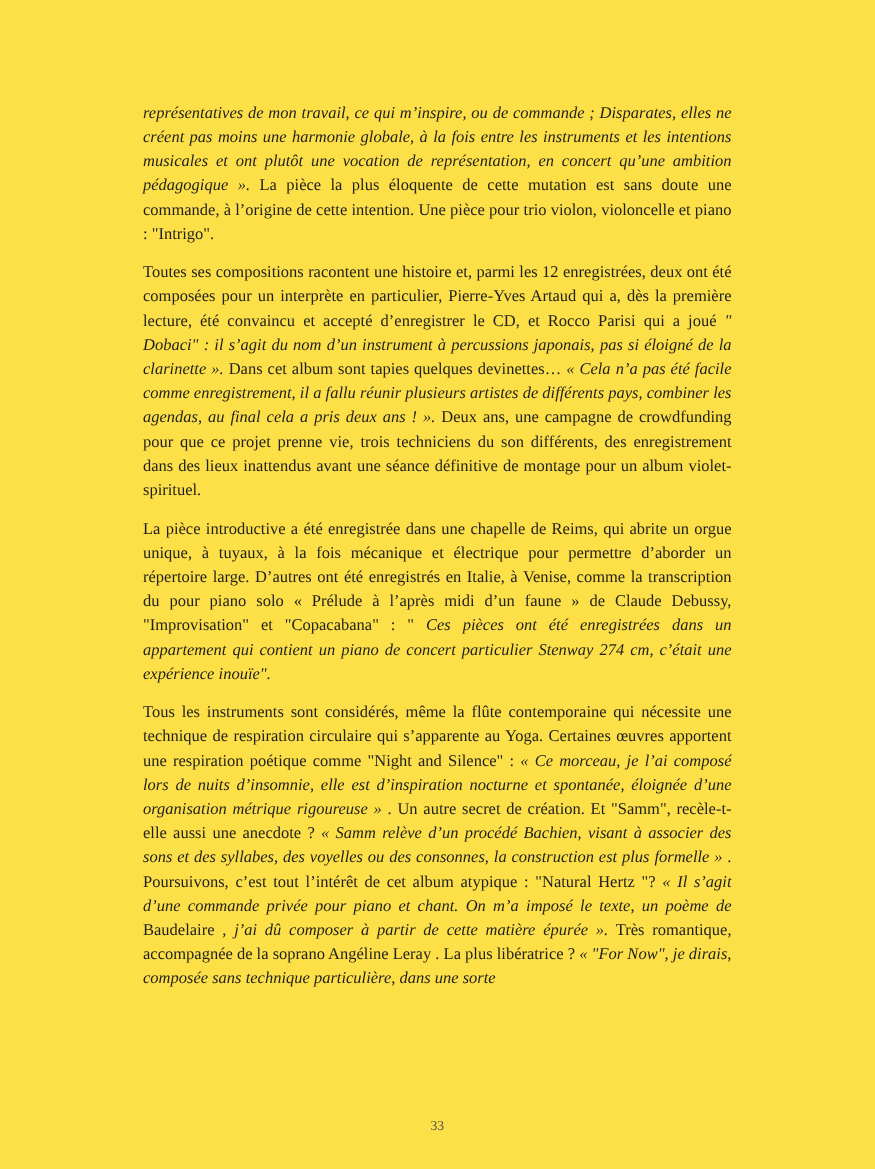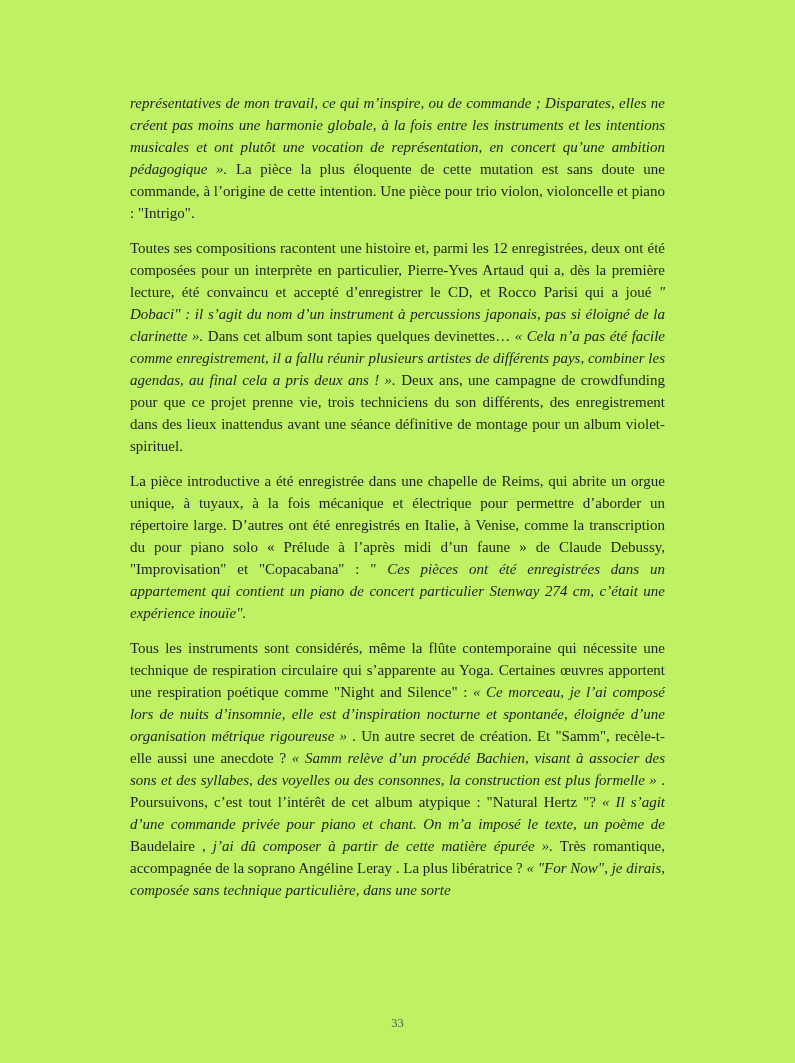--- a/index.html
+++ b/index.html
@@ -4,21 +4,21 @@
 <style>
   html, body {
     margin: 0;
     padding: 0;
     background: #ffffff;
   }
   .page {
     position: relative;
     width: 795px;
     height: 1063px;
-    background: #bef264;
+    background: #fde047;
     font-family: "Liberation Serif", serif;
     color: #1f1f1f;
     overflow: hidden;
   }
   .text-block {
     position: absolute;
     left: 130px;
     top: 92px;
     width: 535px;
     text-align: justify;

